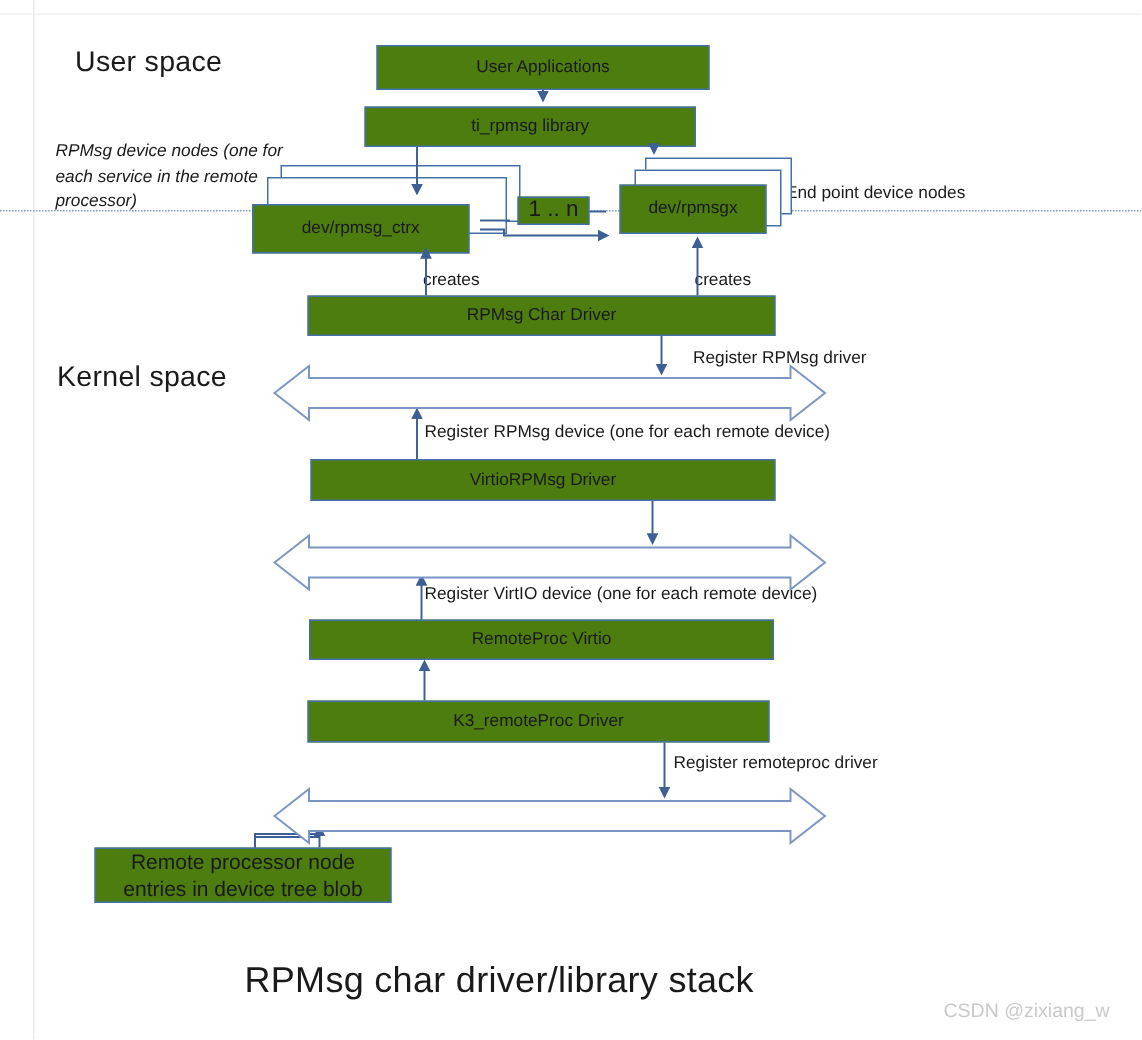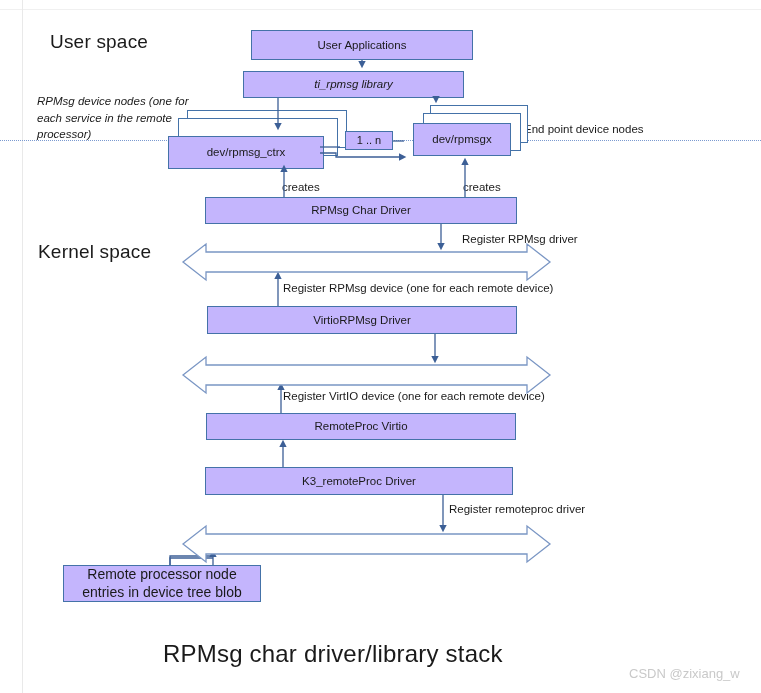--- a/index.html
+++ b/index.html
@@ -34,31 +34,31 @@
     width: 761px;
     height: 1px;
     background: #f0f0f0;
   }
 
   
   .box {
     position: absolute;
     box-sizing: border-box;
     border: 1.3px solid #4472a8;
-    background: #c4b5fd;
+    background: #4d7c0f;
     display: flex;
     align-items: center;
     justify-content: center;
     text-align: center;
     font-size: 11.5px;
     line-height: 1.25;
     color: #1a1a1a;
     white-space: pre-line;
   }
-  .box.small { font-size: 11px; }
+  .box.small { font-size: 15px; }
 
   
   .ghost {
     position: absolute;
     box-sizing: border-box;
     border: 1.3px solid #4472a8;
     background: #ffffff;
   }
 
   
@@ -127,25 +127,25 @@
   <div class="lbl" style="left:37px; top:93px; width:200px;font-style:italic;">RPMsg device nodes (one for
 each service in the remote
 processor)</div>
 
   <div class="lbl" style="left:524px; top:121px; width:180px;">End point device nodes</div>
 
   <div class="divider"></div>
 
   <div class="box" style="left:251px; top:30px; width:222px; height:30px;">User Applications</div>
 
-  <div class="box" style="left:243px; top:71px; width:221px; height:27px;font-style:italic;">ti_rpmsg library</div>
+  <div class="box" style="left:243px; top:71px; width:221px; height:27px;">ti_rpmsg library</div>
 
   <div class="ghost" style="left:187px; top:110px; width:160px; height:38px;"></div>
   <div class="ghost" style="left:178px; top:118px; width:160px; height:38px;"></div>
-  <div class="box" style="left:168px; top:136px; width:156px; height:33px;">dev/rpmsg_ctrx</div>
+  <div class="box" style="left:168px; top:136px; width:145px; height:33px;">dev/rpmsg_ctrx</div>
 
   <div class="box small" style="left:345px; top:131px; width:48px; height:19px;">1 .. n</div>
 
   <div class="ghost" style="left:430px; top:105px; width:98px; height:38px;"></div>
   <div class="ghost" style="left:423px; top:113px; width:98px; height:38px;"></div>
   <div class="box" style="left:413px; top:123px; width:98px; height:33px;">dev/rpmsgx</div>
 
   <div class="box" style="left:205px; top:197px; width:312px; height:27px;">RPMsg Char Driver</div>
 
   <div class="box" style="left:207px; top:306px; width:310px; height:28px;">VirtioRPMsg Driver</div>

